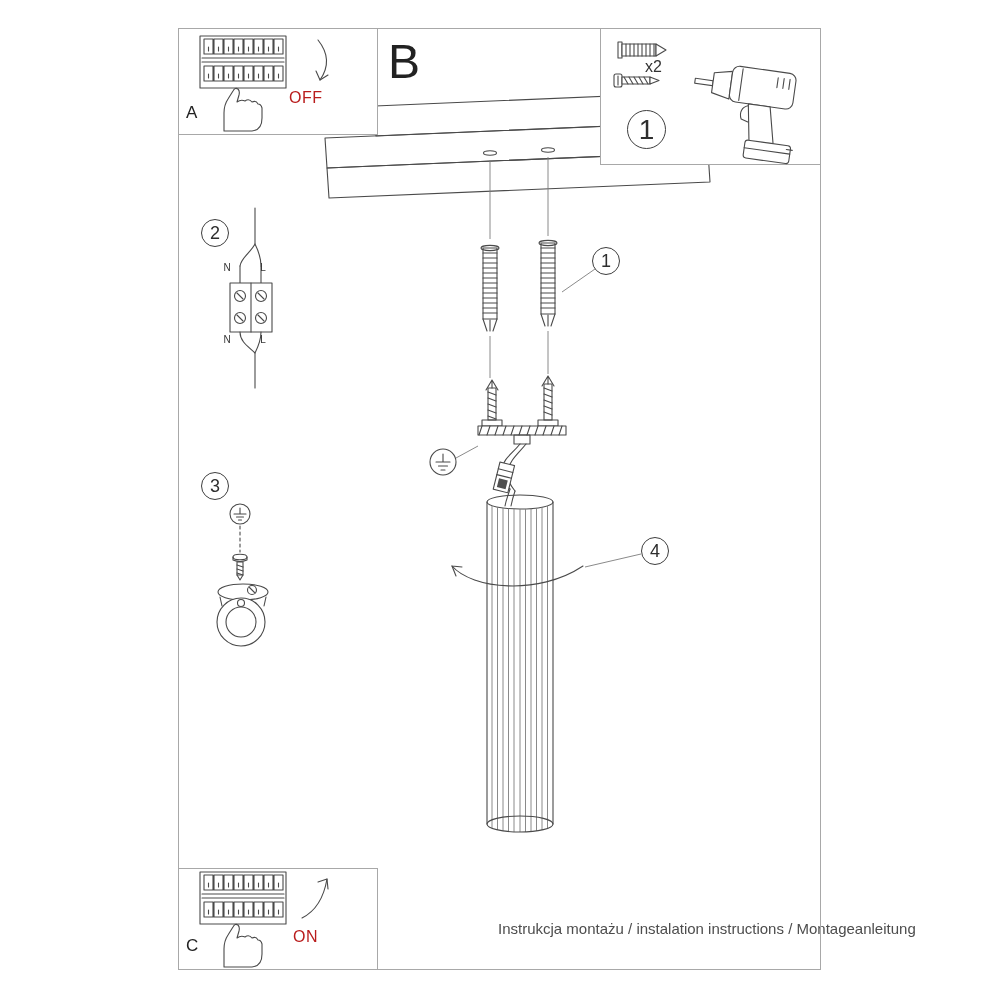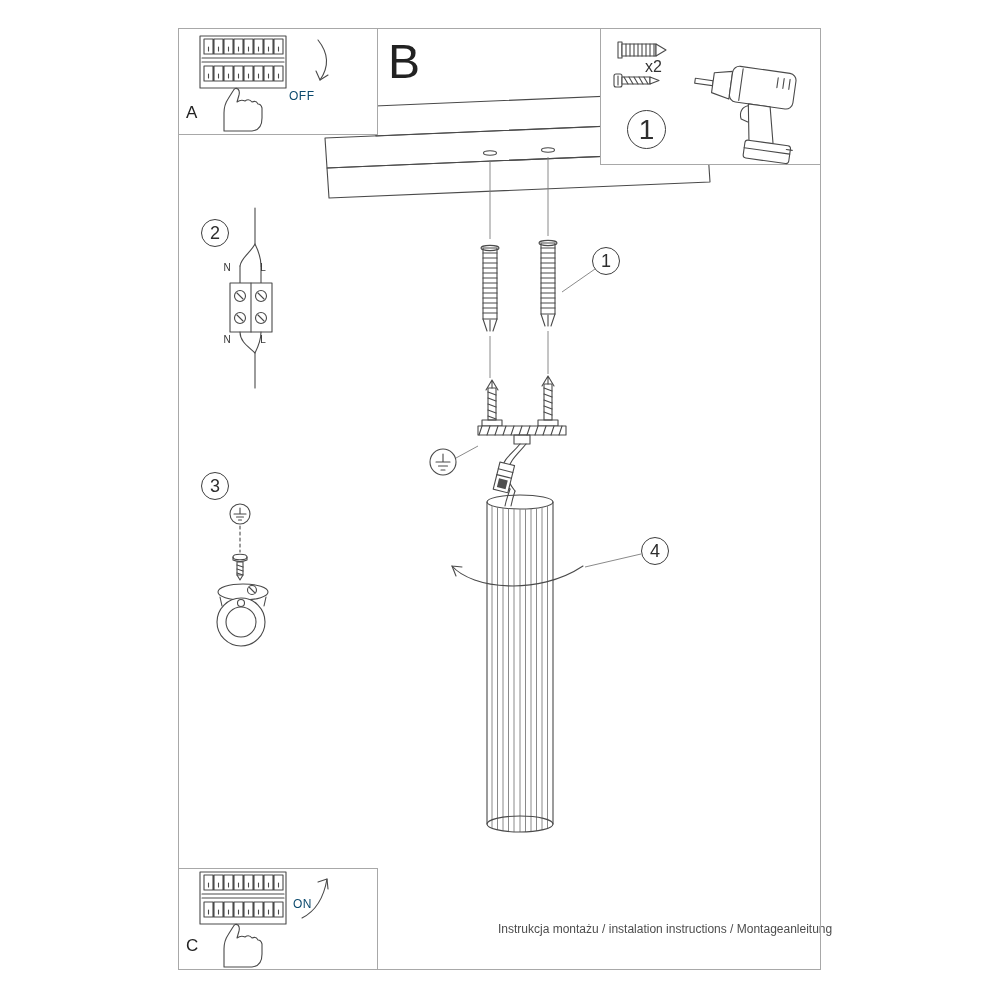--- a/index.html
+++ b/index.html
@@ -12,24 +12,24 @@
   .fd   { fill:#4f4f4f; stroke:none; }
   .thin { stroke:#7d7d7d; fill:none; stroke-width:0.9; }
   .panel { border:1px solid #a8a8a8; background:#fff; }
   .frame { border:1px solid #a8a8a8; background:transparent; pointer-events:none; }
   .callout { border:1.3px solid #3e3e3e; border-radius:50%; background:#fff;
              display:flex; align-items:center; justify-content:center;
              font-size:18px; color:#2e2e2e; width:28px; height:28px; }
   .callout.big { width:39px; height:39px; font-size:28px; border-width:1.5px; }
   .letter { font-size:17px; color:#222; }
   .big-letter { font-size:48px; color:#222; }
-  .state { font-size:12px; color:#0c4a6e; letter-spacing:0.5px; }
+  .state { font-size:16px; color:#b91c1c; letter-spacing:0.5px; }
   .wlbl { font-size:10px; color:#333; width:14px; text-align:center; }
   .qty { font-size:16px; color:#333; }
-  .footer { font-size:12px; color:#4d4d4d; line-height:14px; }
+  .footer { font-size:15px; color:#4d4d4d; line-height:14px; }
 </style>
 </head>
 <body>
 
 <div class="page">
 
   <svg class="abs" style="left:320px;top:80px" width="400" height="135" viewBox="0 0 400 135">
     <g class="ln">
       <path d="M55,26 L385,12 L386,42 L56,56 Z"></path>
       <path d="M5,58 L386,42 L388,72 L7,88 Z"></path>
@@ -238,21 +238,21 @@
         <path d="M28.5,44v4M38.5,44v4M48.5,44v4M58.5,44v4M68.5,44v4M78.5,44v4M88.5,44v4M98.5,44v4"></path>
       </g>
     </g>
     <path class="fw" d="M44,101 L44,83 Q44,75 48,69 L53,61 Q55,57 58,59 Q60,61 59,65 L57,72 Q61,69 65,71 Q69,68 72,72 Q76,70 78,74 Q81,74 82,78 L82,88 Q82,100 72,101 Z"></path>
     <g class="ln">
       <path d="M122,52 Q142,42 147,13"></path>
       <path d="M147,13 l-9,3 M147,13 l1,10"></path>
     </g>
   </svg>
   <div class="abs letter" style="left:186px;top:936px">C</div>
-  <div class="abs state" style="left:293px;top:897px">ON</div>
+  <div class="abs state" style="left:293px;top:928px">ON</div>
 
   <div class="abs footer" style="left:498px;top:922px">
     <div>Instrukcja montażu / instalation instructions / Montageanleitung</div>
   </div>
 
   <div class="abs frame" style="left:178px;top:28px;width:643px;height:942px"></div>
 
 </div>
 
 </body></html>

